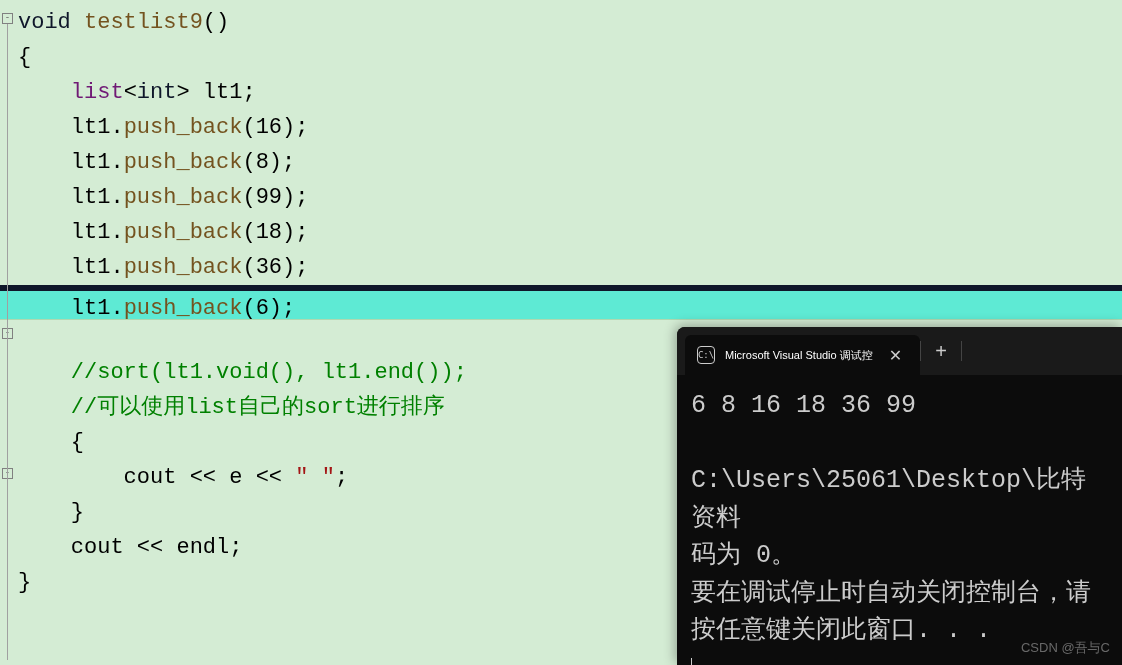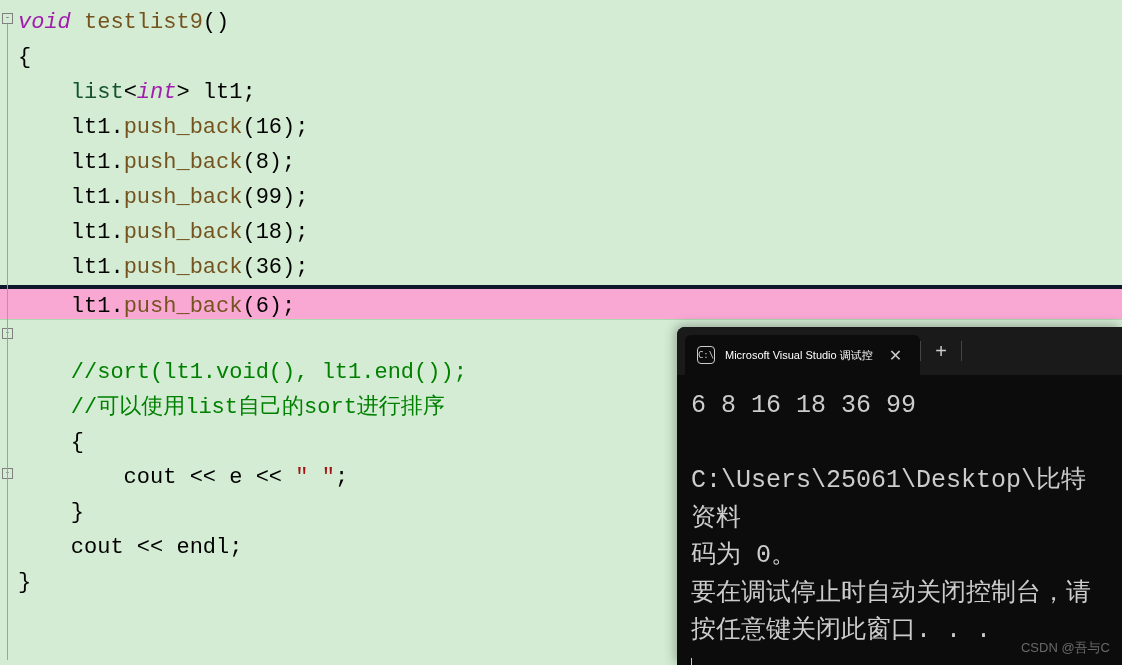--- a/index.html
+++ b/index.html
@@ -44,26 +44,26 @@
       width: 1px;
       background: #a0a0a0;
     }
     .code-line {
       padding-left: 18px;
       white-space: pre;
       height: 35px;
       line-height: 35px;
     }
     .highlighted {
-      background: #f9a8d4;
-      border-top: 4px solid #0f172a;
+      background: #5eead4;
+      border-top: 6px solid #0f172a;
       border-bottom: 1px solid #b0d8b0;
     }
-    .tk-keyword { color: #a21caf; font-style: italic; }
-    .tk-type { color: #14532d; }
+    .tk-keyword { color: #0f172a; }
+    .tk-type { color: #701a75; }
     .tk-func { color: #74531f; }
     .tk-string { color: #a31515; }
     .tk-comment { color: #008000; }
     .tk-paren { color: #000; }
     .tk-punct { color: #000; }
     .tk-text { color: #000; }
     .tk-number { color: #000; }
 
     .terminal {
       position: absolute;

